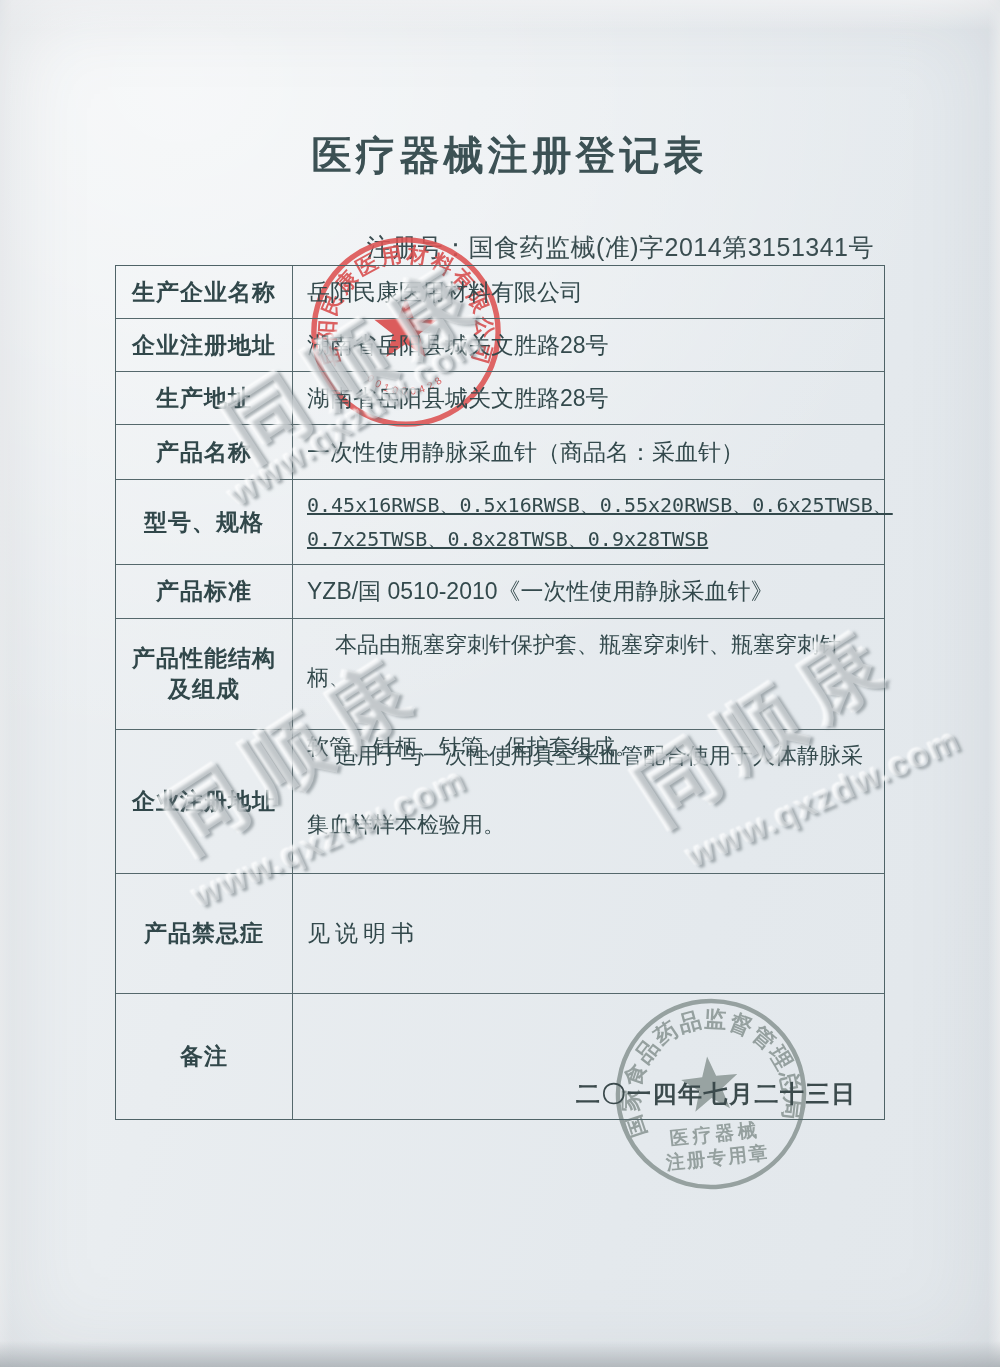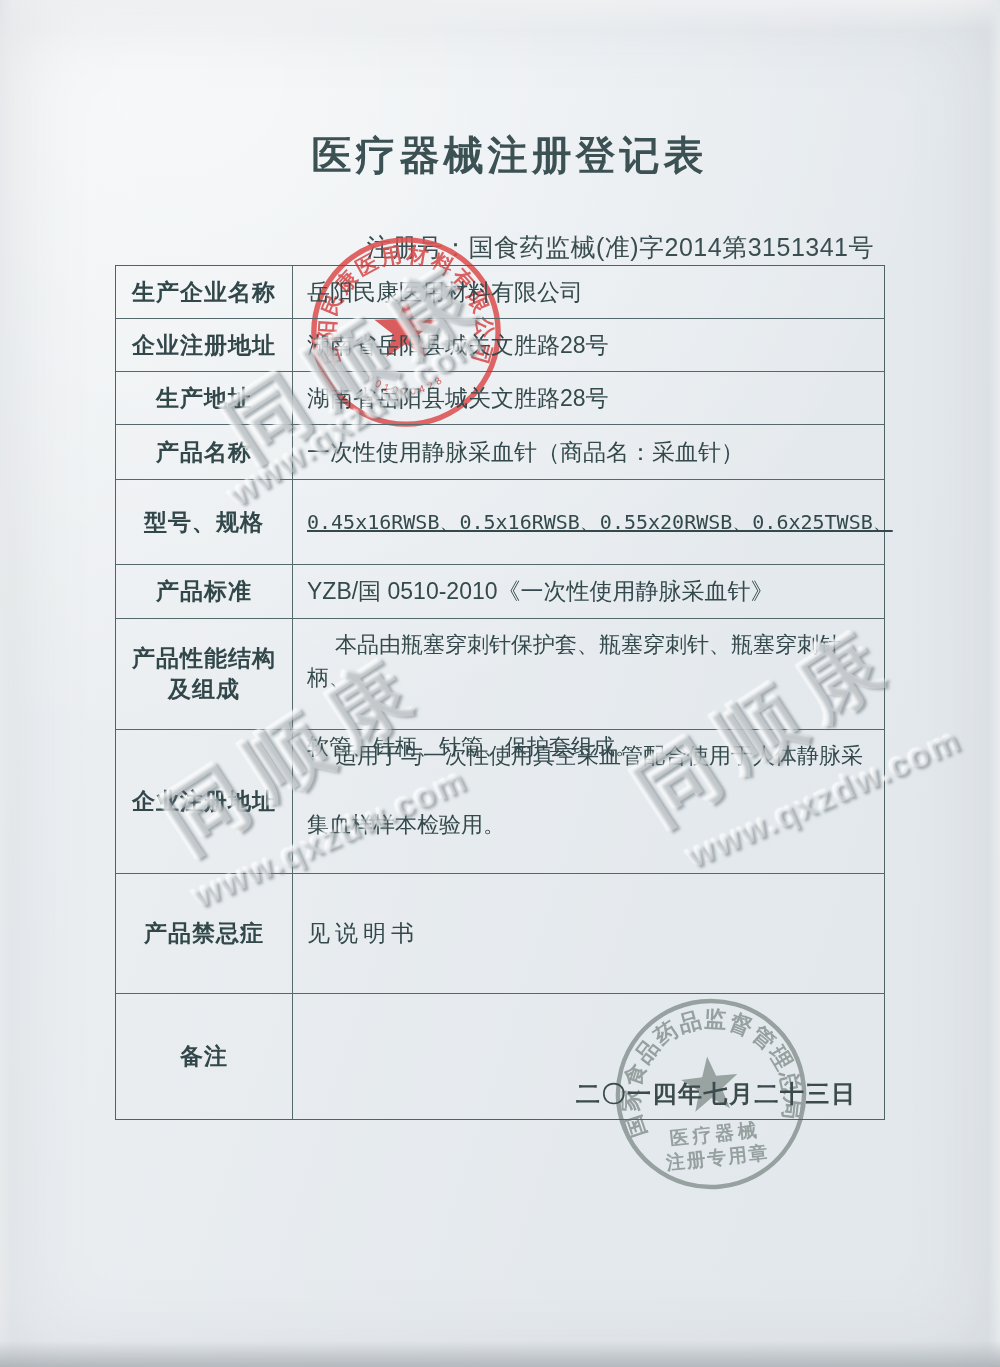--- a/index.html
+++ b/index.html
@@ -140,20 +140,21 @@
       <div class="t-row" style="height: 55px;">
         <div class="t-label">产品名称</div>
         <div class="t-value">
           <div class="vline first">一次性使用静脉采血针（商品名：采血针）</div>
         </div>
       </div>
       <div class="t-row" style="height: 85px;">
         <div class="t-label">型号、规格</div>
         <div class="t-value mono">
           <div class="vline first">0.45x16RWSB、0.5x16RWSB、0.55x20RWSB、0.6x25TWSB、</div>
+          <div class="vline">0.7x25TWSB、0.8x28TWSB、0.9x28TWSB</div>
         </div>
       </div>
       <div class="t-row" style="height: 54px;">
         <div class="t-label">产品标准</div>
         <div class="t-value">
           <div class="vline first">YZB/国 0510-2010《一次性使用静脉采血针》</div>
         </div>
       </div>
       <div class="t-row" style="height: 111px;">
         <div class="t-label">产品性能结构及组成</div>

